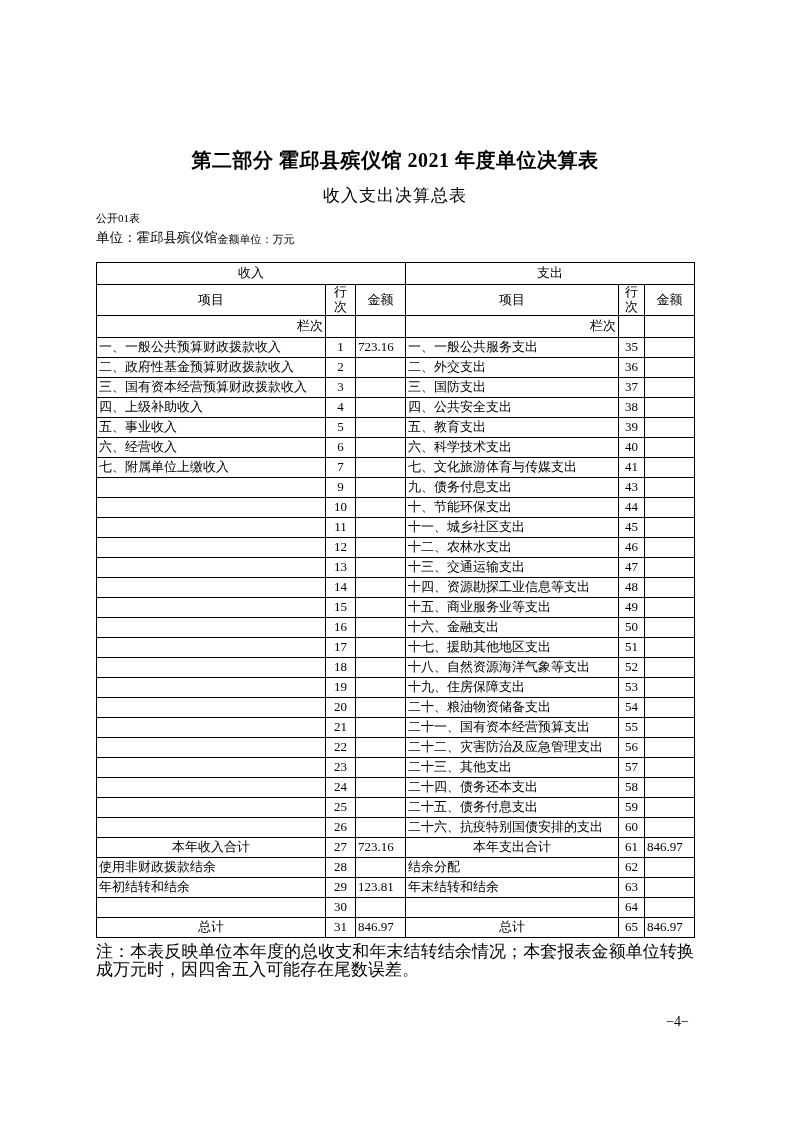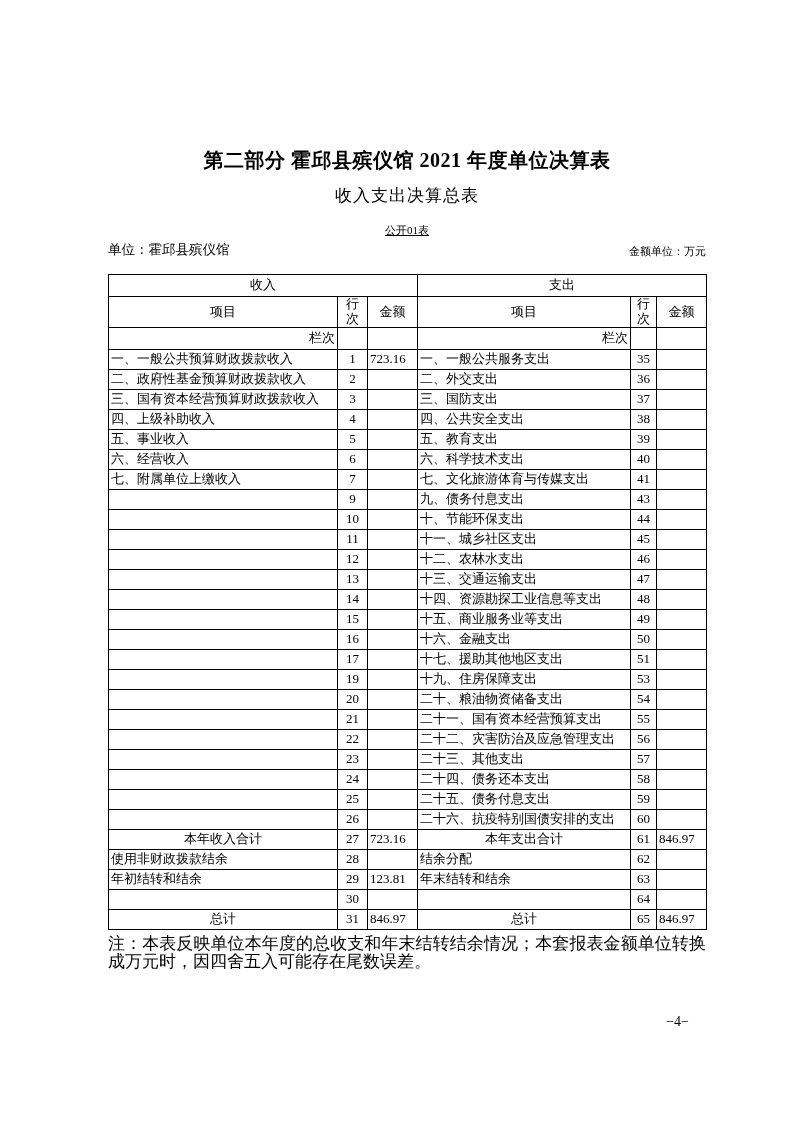--- a/index.html
+++ b/index.html
@@ -11,52 +11,50 @@
     position: relative;
     width: 793px;
     height: 1122px;
     background: #ffffff;
     overflow: hidden;
     font-family: "Liberation Serif", "DejaVu Serif", serif;
     color: #000000;
   }
   .content {
     position: absolute;
-    left: 108px;
+    left: 96px;
     top: 148px;
     width: 598px;
   }
   .doc-title {
     margin: 0;
     font-size: 20px;
     line-height: 24px;
     font-weight: 700;
     text-align: center;
     letter-spacing: 0.5px;
   }
   .table-title {
     margin: 14px 0 0 0;
     font-size: 17px;
     line-height: 20px;
     font-weight: 400;
     text-align: center;
     letter-spacing: 1px;
   }
   .code-line {
-    margin-top: 18px;
+    margin-top: 6px;
     font-size: 11px;
     line-height: 13px;
-    text-align: center;
-    text-decoration: underline;
+    text-align: left;
   }
   .meta-line {
     margin-top: 3px;
     height: 18px;
     display: flex;
-    justify-content: space-between;
     align-items: flex-end;
   }
   .meta-unit { font-size: 13.5px; line-height: 16px; }
   .meta-amount-unit { font-size: 11px; line-height: 13px; }
 
   table.fin {
     margin-top: 16px;
     width: 598px;
     border-collapse: collapse;
     table-layout: fixed;
@@ -266,20 +264,28 @@
           <tr>
             <td class="item"></td>
             <td class="line">17</td>
             <td class="amount"></td>
             <td class="item">十七、援助其他地区支出</td>
             <td class="line">51</td>
             <td class="amount"></td>
           </tr>
           <tr>
             <td class="item"></td>
+            <td class="line">18</td>
+            <td class="amount"></td>
+            <td class="item">十八、自然资源海洋气象等支出</td>
+            <td class="line">52</td>
+            <td class="amount"></td>
+          </tr>
+          <tr>
+            <td class="item"></td>
             <td class="line">19</td>
             <td class="amount"></td>
             <td class="item">十九、住房保障支出</td>
             <td class="line">53</td>
             <td class="amount"></td>
           </tr>
           <tr>
             <td class="item"></td>
             <td class="line">20</td>
             <td class="amount"></td>

